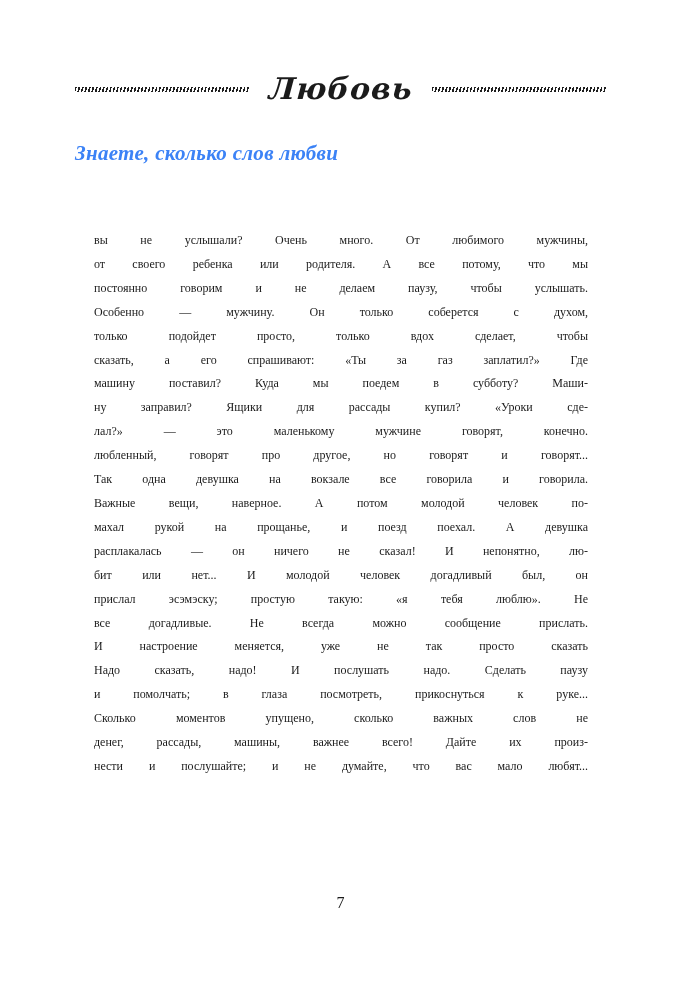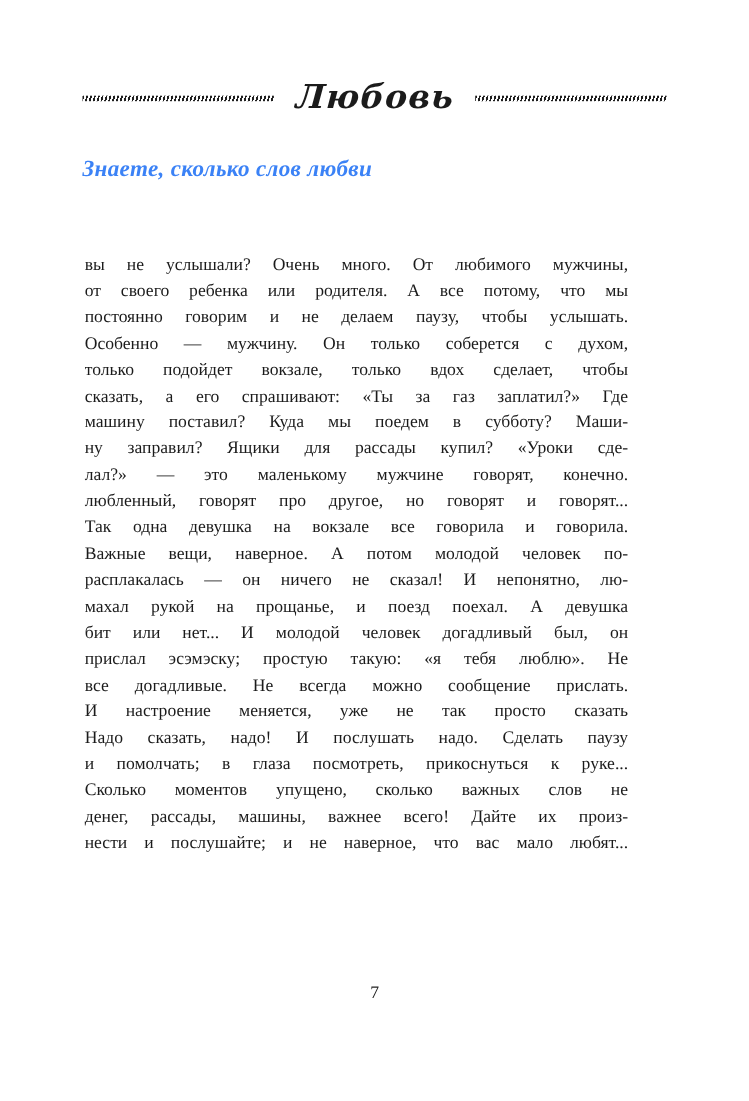--- a/index.html
+++ b/index.html
@@ -61,23 +61,23 @@
     font-weight: bold;
     font-size: 21px;
     letter-spacing: 0.3px;
     color: #3b82f6;
   }
 
   
   .body-text {
     position: absolute;
     top: 229px;
-    left: 77px;
+    left: 94px;
     width: 494px;
-    font-size: 16px;
+    font-size: 12px;
     line-height: 23.9px;
     color: #1b1b1b;
   }
   .line {
     display: block;
     text-align: justify;
     text-align-last: justify;
     hyphens: none;
     white-space: normal;
   }
@@ -109,38 +109,38 @@
     <span class="rule"></span>
   </div>
 
   <h1 class="chapter-title">Знаете, сколько слов любви</h1>
 
   <div class="body-text">
     <span class="line">вы не услышали? Очень много. От любимого мужчины,</span>
     <span class="line">от своего ребенка или родителя. А все потому, что мы</span>
     <span class="line">постоянно говорим и не делаем паузу, чтобы услышать.</span>
     <span class="line">Особенно — мужчину. Он только соберется с духом,</span>
-    <span class="line">только подойдет вокзале, только вдох сделает, чтобы</span>
+    <span class="line">только подойдет просто, только вдох сделает, чтобы</span>
     <span class="line">сказать, а его спрашивают: «Ты за газ заплатил?» Где</span>
     <span class="line">машину поставил? Куда мы поедем в субботу? Маши-</span>
     <span class="line">ну заправил? Ящики для рассады купил? «Уроки сде-</span>
     <span class="line">лал?» — это маленькому мужчине говорят, конечно.</span>
     <span class="line">любленный, говорят про другое, но говорят и говорят...</span>
     <span class="line">Так одна девушка на вокзале все говорила и говорила.</span>
     <span class="line">Важные вещи, наверное. А потом молодой человек по-</span>
+    <span class="line">махал рукой на прощанье, и поезд поехал. А девушка</span>
     <span class="line">расплакалась — он ничего не сказал! И непонятно, лю-</span>
-    <span class="line">махал рукой на прощанье, и поезд поехал. А девушка</span>
     <span class="line">бит или нет... И молодой человек догадливый был, он</span>
     <span class="line">прислал эсэмэску; простую такую: «я тебя люблю». Не</span>
     <span class="line">все догадливые. Не всегда можно сообщение прислать.</span>
     <span class="line">И настроение меняется, уже не так просто сказать</span>
     <span class="line">Надо сказать, надо! И послушать надо. Сделать паузу</span>
     <span class="line">и помолчать; в глаза посмотреть, прикоснуться к руке...</span>
     <span class="line">Сколько моментов упущено, сколько важных слов не</span>
     <span class="line">денег, рассады, машины, важнее всего! Дайте их произ-</span>
-    <span class="line last">нести и послушайте; и не наверное, что вас мало любят...</span>
+    <span class="line last">нести и послушайте; и не думайте, что вас мало любят...</span>
   </div>
 
   <div class="footer">
     <span class="page-number">7</span>
   </div>
 
 </div>
 
 </body></html>

